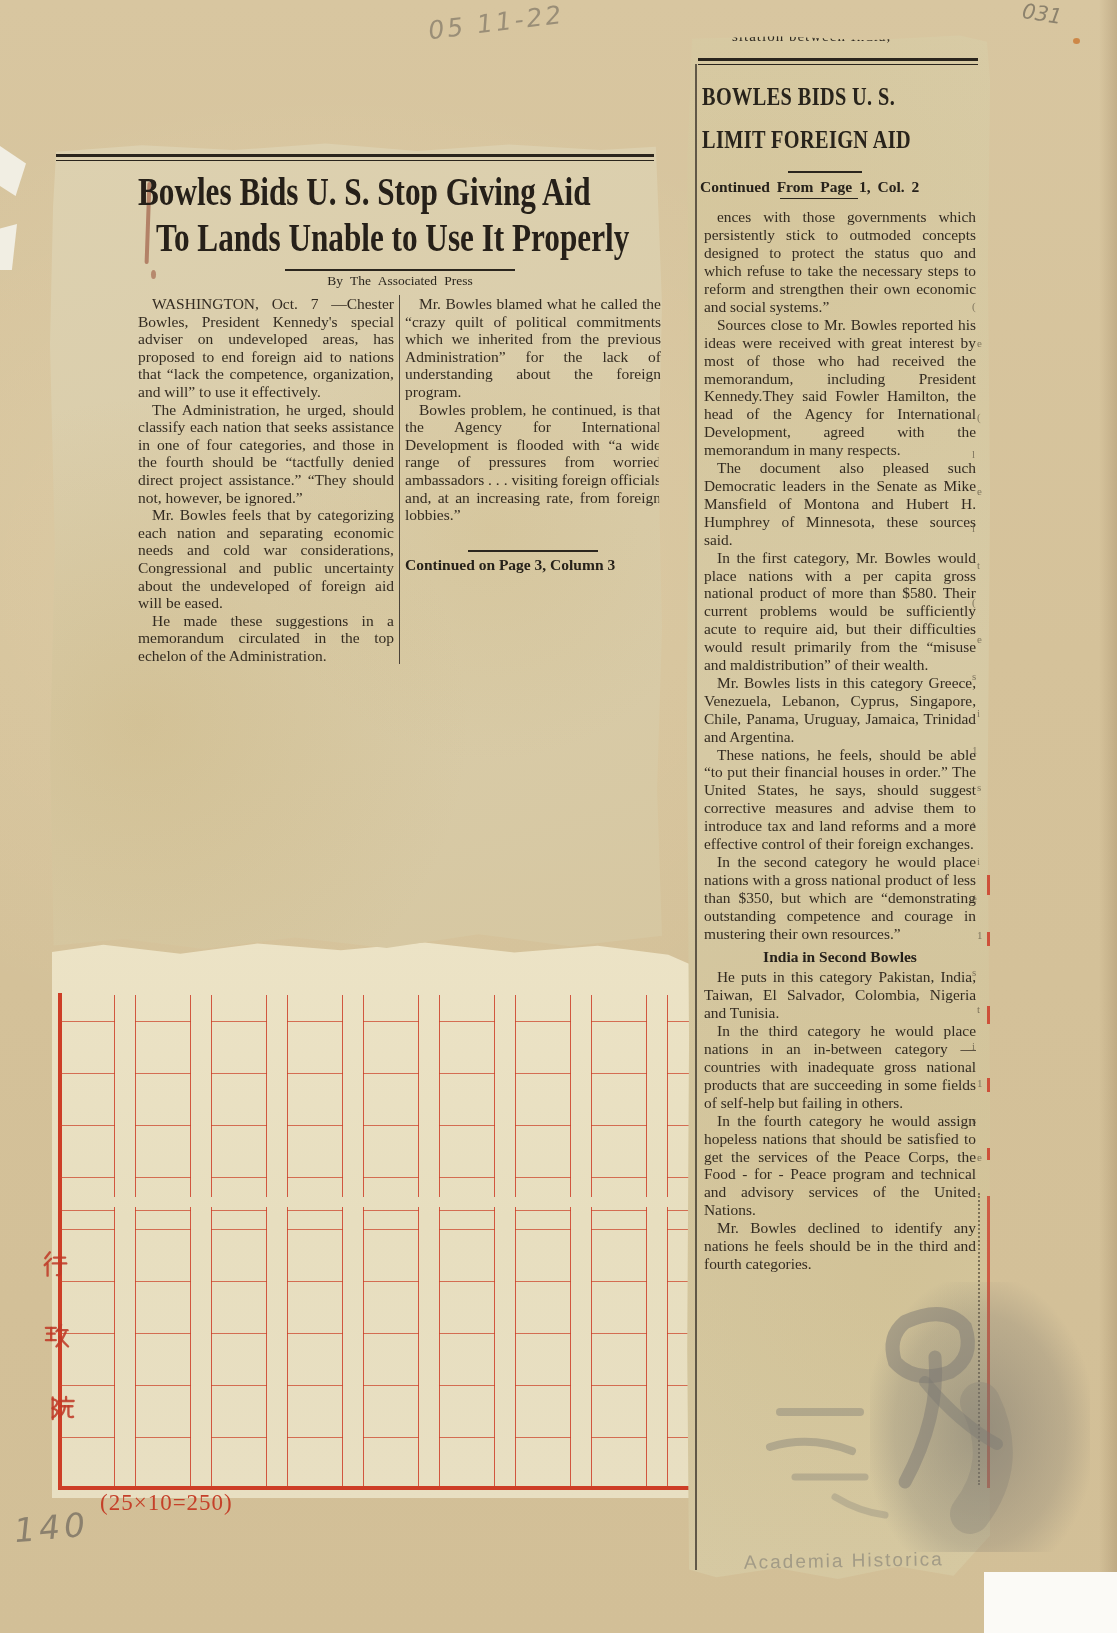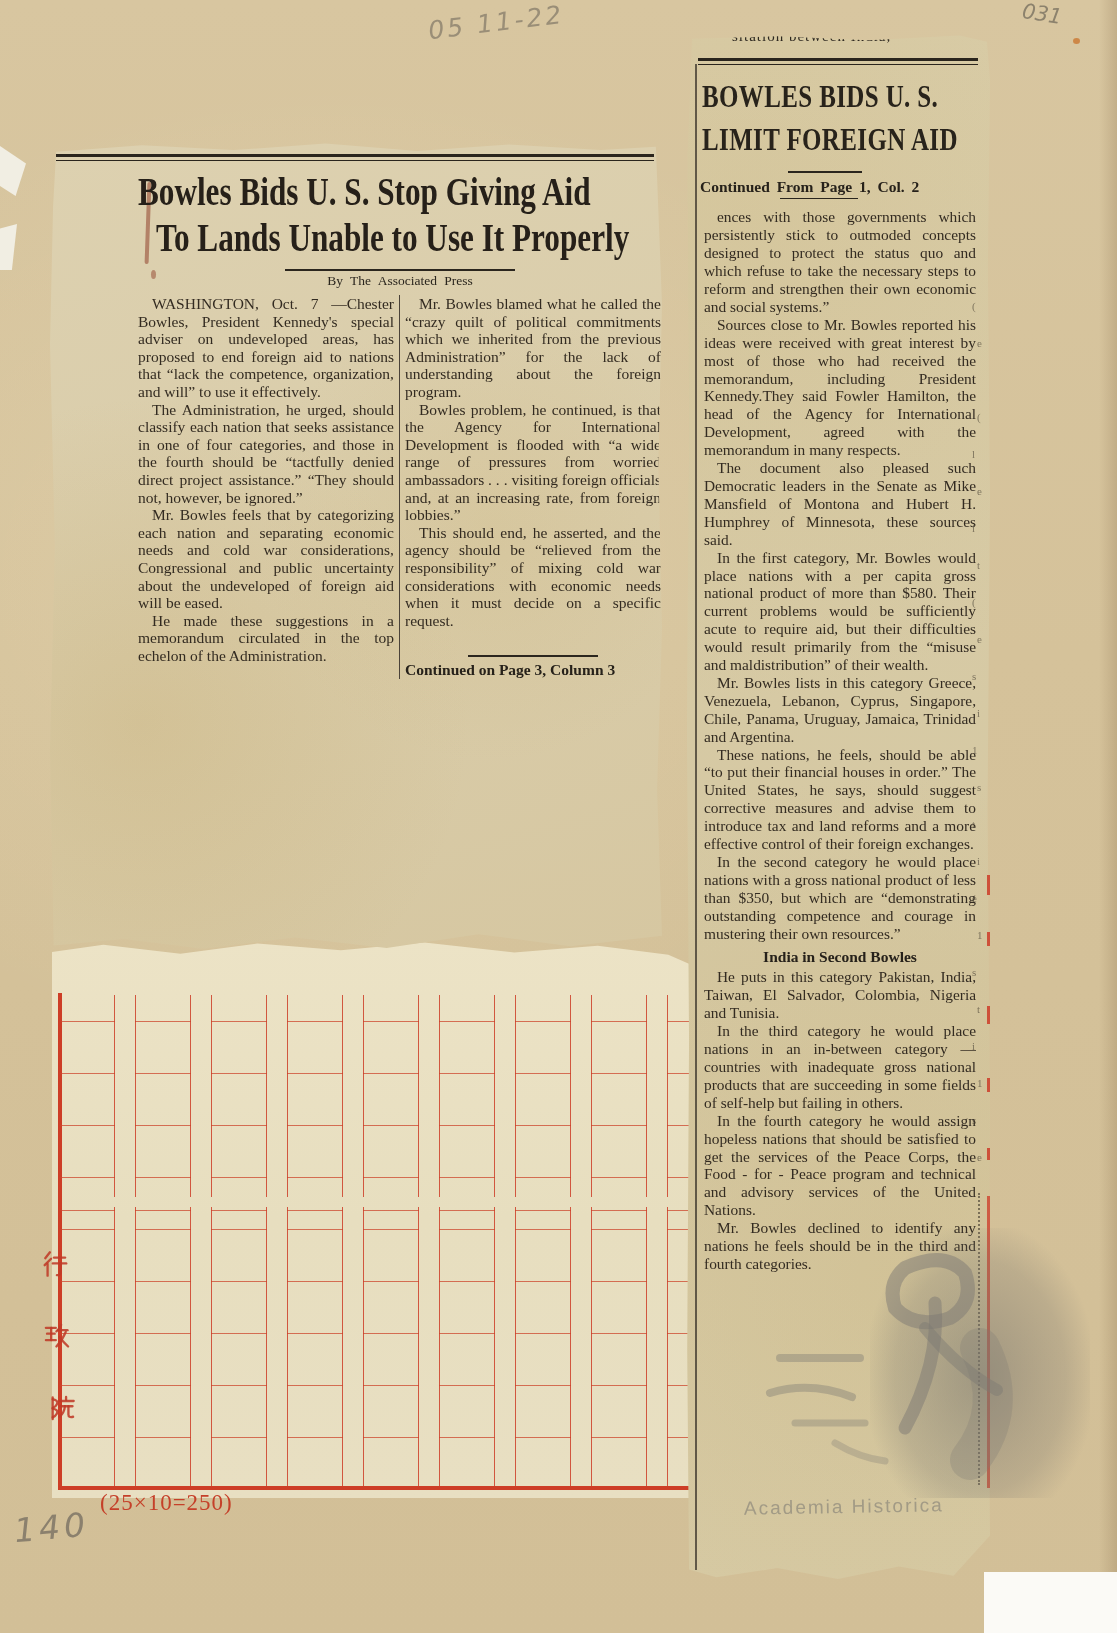--- a/index.html
+++ b/index.html
@@ -73,34 +73,34 @@
     background:
       radial-gradient(circle at 20% 12%, rgba(195,165,95,.15), transparent 35%),
       radial-gradient(circle at 70% 80%, rgba(190,160,92,.18), transparent 40%),
       linear-gradient(180deg,#d9cda9 0%, #d5c8a2 60%, #d7cba6 100%);
     clip-path:polygon(2% .3%,30% .15%,60% .4%,90% .1%,99% .5%,100% 3%,99.3% 15%,100% 30%,99.2% 50%,100% 70%,99.4% 85%,100% 97%,88% 99.6%,70% 99%,50% 99.8%,30% 99.1%,10% 99.7%,1% 99.2%,.4% 85%,1% 65%,.3% 45%,1% 25%,.5% 8%);
   }
   .rc-left-rule{position:absolute;left:9px;top:30px;bottom:12px;width:1.5px;background:rgba(58,51,42,.75);}
   .rc-fragment{height:16px;overflow:hidden;margin:0 0 0 46px;}
   .rc-fragment span{display:block;margin-top:-6px;font-size:15px;color:#2e2820;letter-spacing:1px;}
   .rc-doublerule{margin:8px 12px 0 12px;border-top:3px solid #2a251d;border-bottom:1.2px solid #2a251d;height:3px;}
-  .rc-headline{margin:10px 0 0 16px;font-weight:bold;font-size:32px;line-height:43px;color:#28231b;white-space:nowrap;letter-spacing:.5px;}
+  .rc-headline{margin:10px 0 0 16px;font-weight:bold;font-size:26px;line-height:43px;color:#28231b;white-space:nowrap;letter-spacing:.5px;}
   .rc-divider{width:74px;height:2px;background:#2a251d;margin:10px 0 5px 102px;}
   .rc-continued{margin-left:14px;font-weight:bold;font-size:15.5px;word-spacing:3px;color:#26211a;}
   .rc-underline{width:78px;height:1.4px;background:#2a251d;margin:2px 0 0 94px;}
   .rc-body{margin:9px 14px 0 18px;font-size:15.4px;line-height:17.9px;text-align:justify;color:#332b21;}
   .rc-body p{margin:0;text-indent:13px;}
   .rc-subhead{text-align:center;font-weight:bold;font-size:15.5px;margin:5px 0 3px 0;color:#26211a;}
   
   .edge-frags{position:absolute;left:0;top:0;z-index:4;}
   .edge-frags span{position:absolute;font-size:11px;color:rgba(45,38,30,.52);font-family:"Liberation Serif",serif;}
   .dotted-rule{position:absolute;left:978px;top:1193px;height:292px;border-left:2px dotted rgba(50,42,32,.55);z-index:4;}
   .redmark{position:absolute;left:987px;width:3px;background:rgba(205,60,40,.85);z-index:4;}
   
-  .watermark{position:absolute;left:740px;top:1208px;width:370px;height:320px;z-index:8;pointer-events:none;text-align:right;}
+  .watermark{position:absolute;left:740px;top:1262px;width:370px;height:320px;z-index:8;pointer-events:none;text-align:right;}
   .wm-blob{position:absolute;left:130px;top:20px;width:220px;height:270px;
     background:radial-gradient(ellipse at 50% 55%, rgba(118,115,108,.55), rgba(118,115,108,.25) 55%, transparent 75%);}
   .wm-strokes{position:absolute;left:0;top:0;}
   .wm-strokes path{fill:none;stroke:#7d7a74;stroke-linecap:round;}
   .wm-label{position:absolute;left:4px;top:288px;font-family:"Liberation Sans","DejaVu Sans",sans-serif;
     font-size:19px;letter-spacing:2px;color:rgba(128,125,117,.6);transform:rotate(-1deg);}
   
   .white-strip{position:absolute;left:984px;top:1572px;width:133px;height:61px;background:#fbfaf6;z-index:2;}
 </style>
 </head>
@@ -194,21 +194,20 @@
           <p>WASHINGTON, Oct. 7 —Chester Bowles, President Kennedy's special adviser on undeveloped areas, has proposed to end foreign aid to nations that “lack the competence, organization, and will” to use it effectively.</p>
           <p>The Administration, he urged, should classify each nation that seeks assistance in one of four categories, and those in the fourth should be “tactfully denied direct project assistance.” “They should not, however, be ignored.”</p>
           <p>Mr. Bowles feels that by categorizing each nation and separating economic needs and cold war considerations, Congressional and public uncertainty about the undeveloped of foreign aid will be eased.</p>
           <p>He made these suggestions in a memorandum circulated in the top echelon of the Administration.</p>
         </div>
       <div class="col-rule"></div>
       <div class="lc-col">
         <div>
             <p>Mr. Bowles blamed what he called the “crazy quilt of political commitments which we inherited from the previous Administration” for the lack of understanding about the foreign program.</p>
             <p>Bowles problem, he continued, is that the Agency for International Development is flooded with “a wide range of pressures from worried ambassadors . . . visiting foreign officials and, at an increasing rate, from foreign lobbies.”</p>
-            <p>This should end, he asserted, and the agency should be “relieved from the responsibility” of mixing cold war considerations with economic needs when it must decide on a specific request.</p>
           </div>
         <div class="lc-continued-divider"></div>
         <div class="lc-continued">Continued on Page 3, Column 3</div>
       </div>
     </div>
   </div>
 
   <div class="clipping right-clip">
     <div class="rc-left-rule"></div>
     <div class="rc-fragment">

